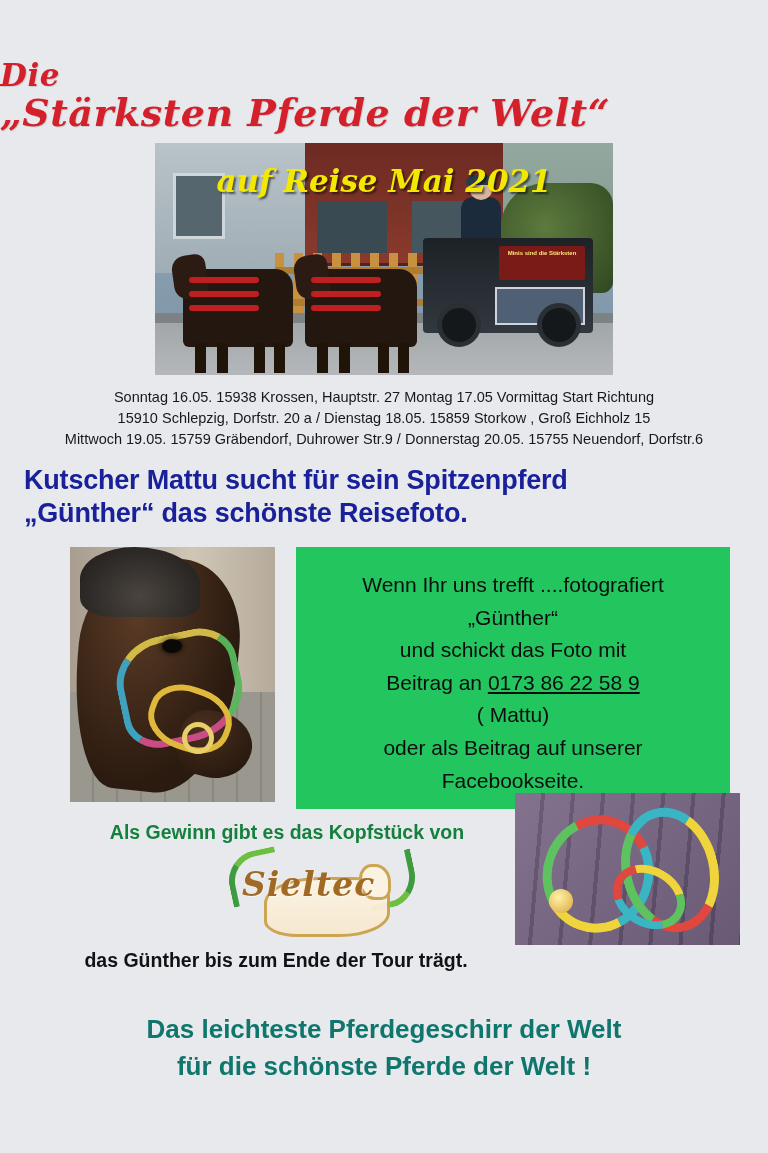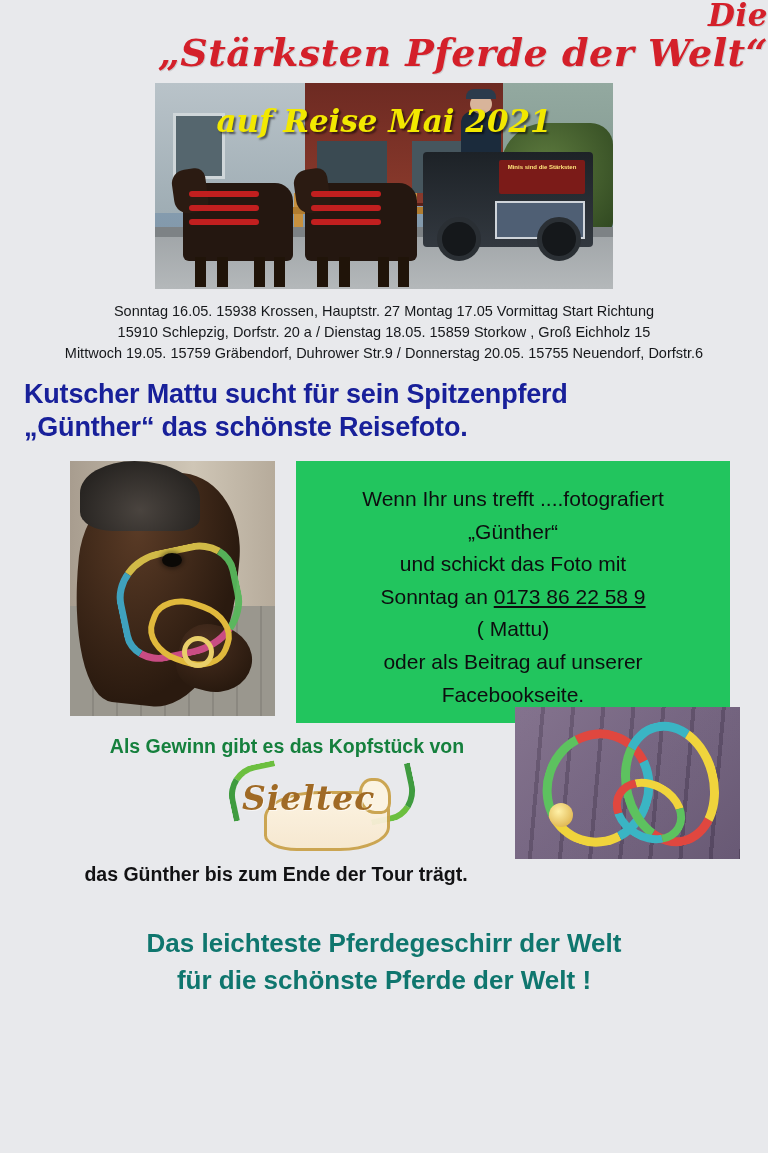--- a/index.html
+++ b/index.html
@@ -17,21 +17,22 @@
   .poster {
     position: relative;
     width: 768px;
     height: 1153px;
     box-sizing: border-box;
     padding: 0;
   }
 
   
   .header {
-    text-align: right;
+    text-align: left;
+    padding-top: 60px;
   }
   .title-line1 {
     font-family: "DejaVu Serif", serif;
     font-style: italic;
     font-weight: bold;
     color: #d4202a;
     font-size: 31px;
     letter-spacing: 0.5px;
     line-height: 1.0;
     text-shadow: 1px 1px 0 rgba(0,0,0,0.12);
@@ -44,21 +45,21 @@
     font-size: 38px;
     line-height: 1.15;
     letter-spacing: 0.5px;
     text-shadow: 1px 1px 0 rgba(0,0,0,0.12);
   }
 
   
   .hero-wrap {
     position: relative;
     width: 458px;
-    height: 206px;
+    height: 232px;
     margin: 8px auto 0 auto;
     border-radius: 24px;
   }
   .hero {
     position: absolute;
     inset: 0;
     overflow: hidden;
     background: linear-gradient(#8fa9bf, #7e93a4);
   }
   
@@ -553,21 +554,21 @@
       <div class="halter2"></div>
       <div class="ring"></div>
       <div class="eye"></div>
     </div>
 
     <div class="instruct">
       <div>Wenn Ihr uns trefft ....fotografiert</div>
       <div>„Günther“</div>
       <div>und schickt das Foto mit</div>
       <div>
-        <span>Sonntag an</span>
+        <span>Beitrag an</span>
         <span class="phone">0173 86 22 58 9</span>
       </div>
       <div>( Mattu)</div>
       <div>oder als Beitrag  auf unserer</div>
       <div>Facebookseite.</div>
     </div>
   </div>
 
   <div class="prize">
     <div class="prize-line1">Als Gewinn gibt es das Kopfstück von</div>

